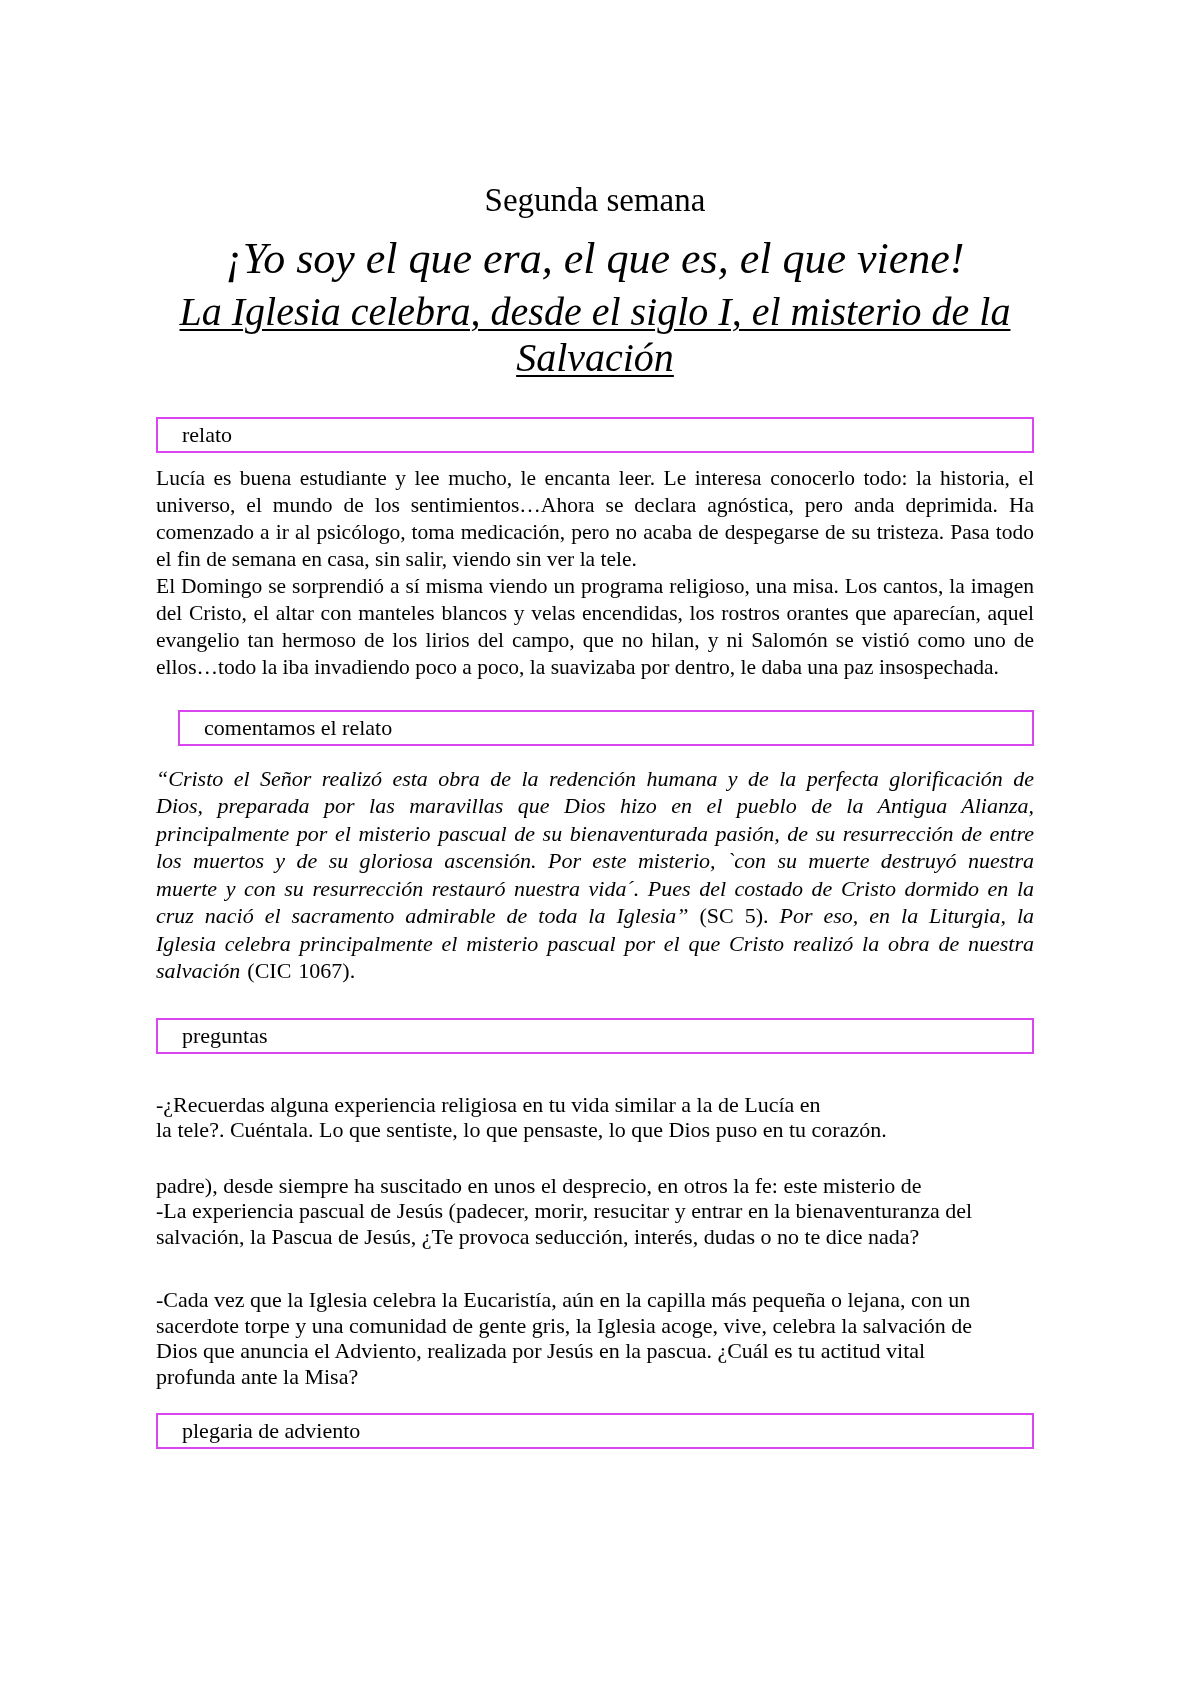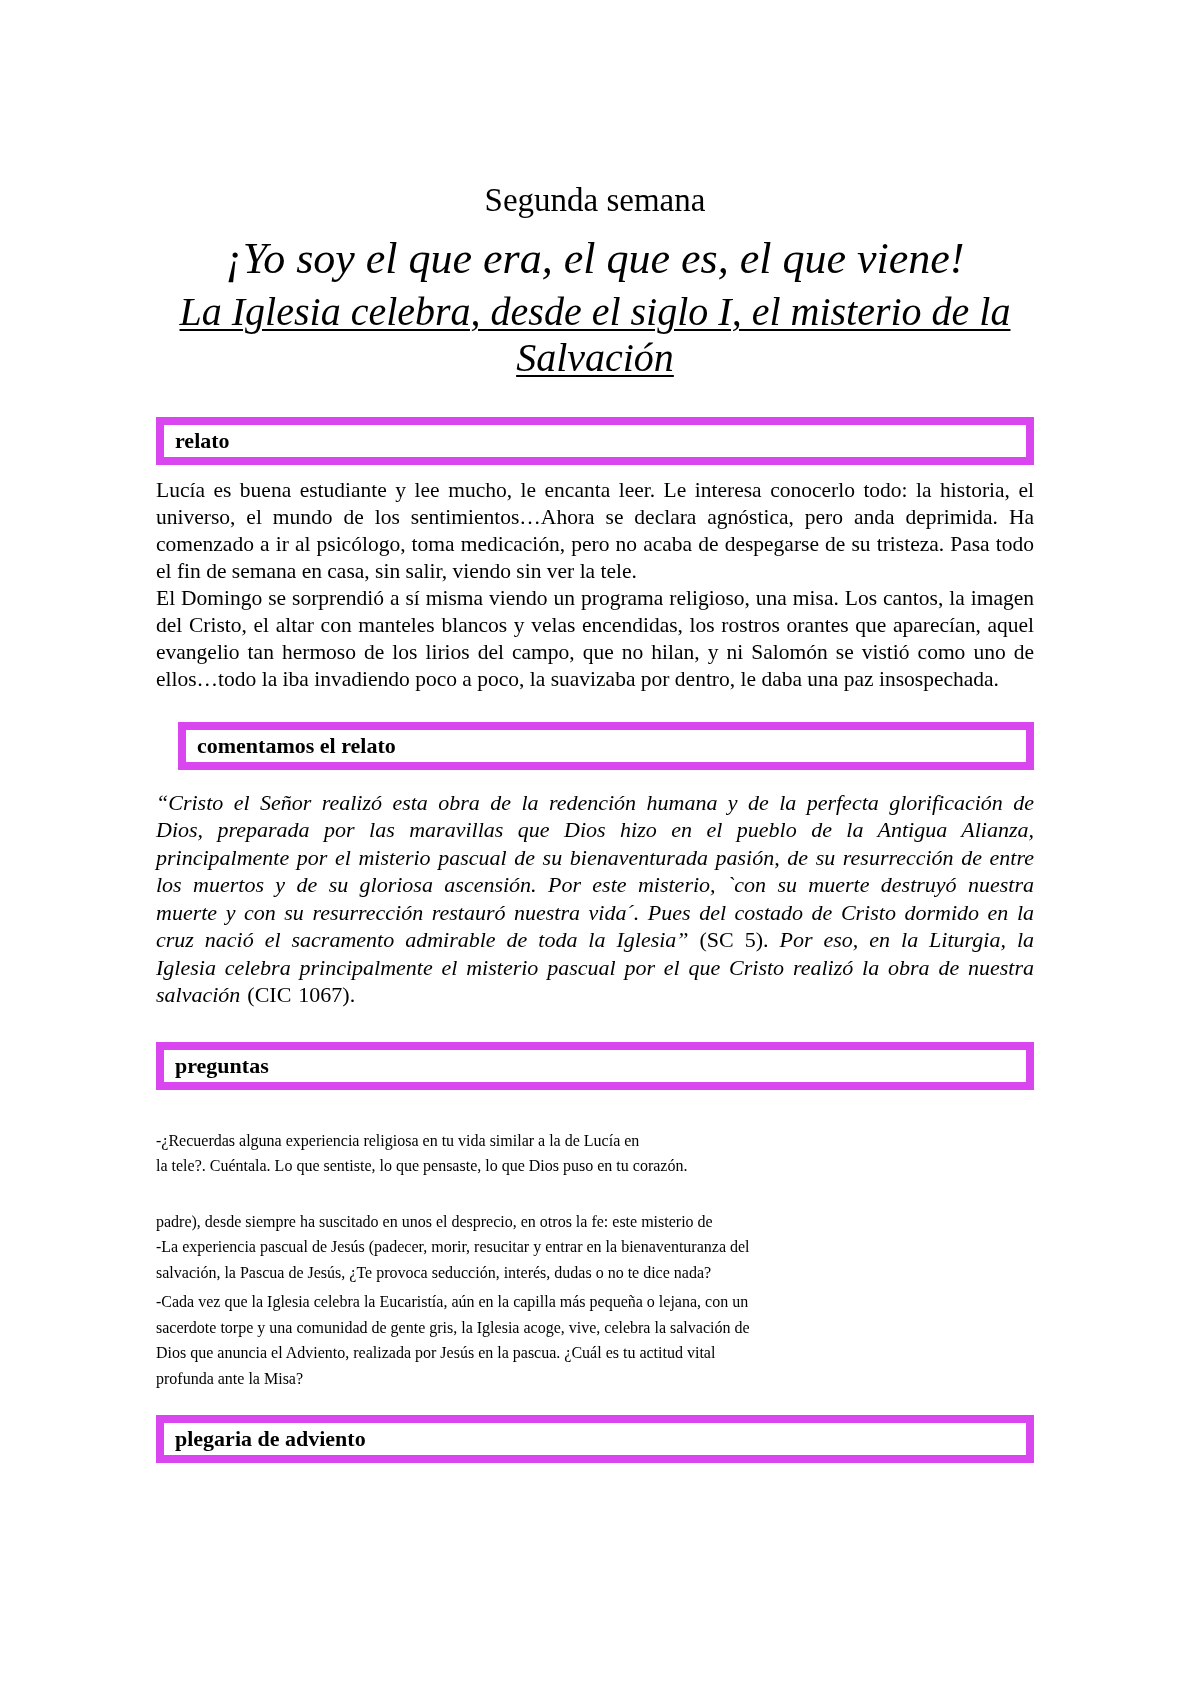--- a/index.html
+++ b/index.html
@@ -41,25 +41,25 @@
     font-style: italic;
     font-weight: normal;
     line-height: 1.15;
     margin: 4px 0 0 0;
     text-decoration: underline;
     text-decoration-thickness: 2px;
     text-underline-offset: 4px;
   }
   
   .heading-box {
-    border: 8px solid #d946ef;
-    font-weight: bold;
+    border: 2px solid #d946ef;
+    font-weight: normal;
     font-size: 22px;
     line-height: 26px;
-    padding: 3px 10px 3px 11px;
+    padding: 3px 10px 3px 24px;
     box-sizing: border-box;
   }
   .hb-relato     { margin-top: 36px; }
   .hb-comentamos { margin-top: 29px; margin-left: 22px; }
   .hb-catecismo  { margin-top: 27px; }
   .hb-preguntas  { margin-top: 33px; }
   .hb-plegaria   { margin-top: 24px; }
   
   .body-block {
     margin-top: 12px;
@@ -75,26 +75,26 @@
     margin-top: 19px;
     font-size: 22px;
     line-height: 27.5px;
     text-align: justify;
     word-spacing: 1.5px;
   }
   .catechism .it { font-style: italic; }
   .catechism .ref { font-style: normal; }
   
   .question {
-    font-size: 16px;
+    font-size: 22px;
     line-height: 25.5px;
   }
   .q1 { margin-top: 38px; }
   .q2 { margin-top: 30px; }
-  .q3 { margin-top: 4px; }
+  .q3 { margin-top: 38px; }
   .question div { white-space: nowrap; }
 </style>
 </head>
 <body>
 
 <div class="content">
 
   <div class="titles">
     <h1 class="doc-title">Segunda semana</h1>
     <h2 class="doc-subtitle">¡Yo soy el que era, el que es, el que viene!</h2>

